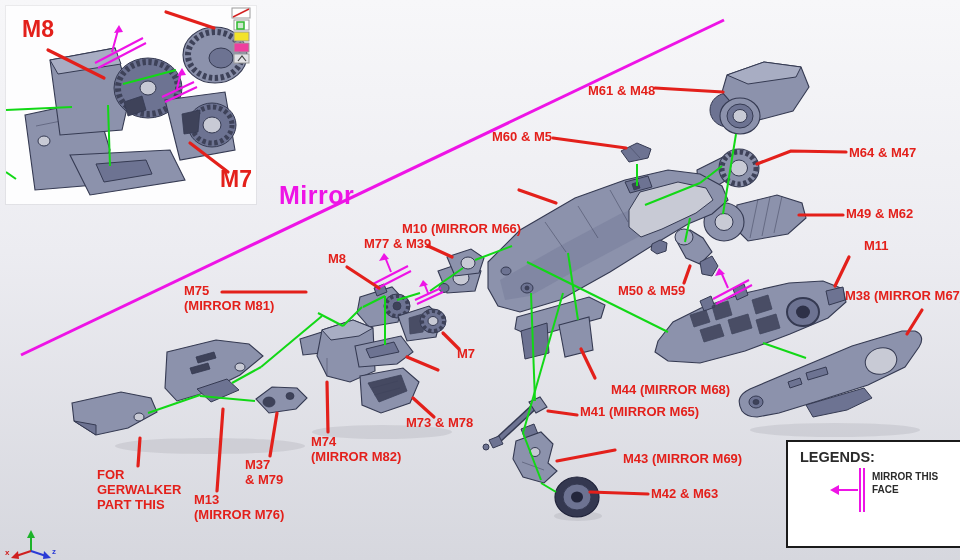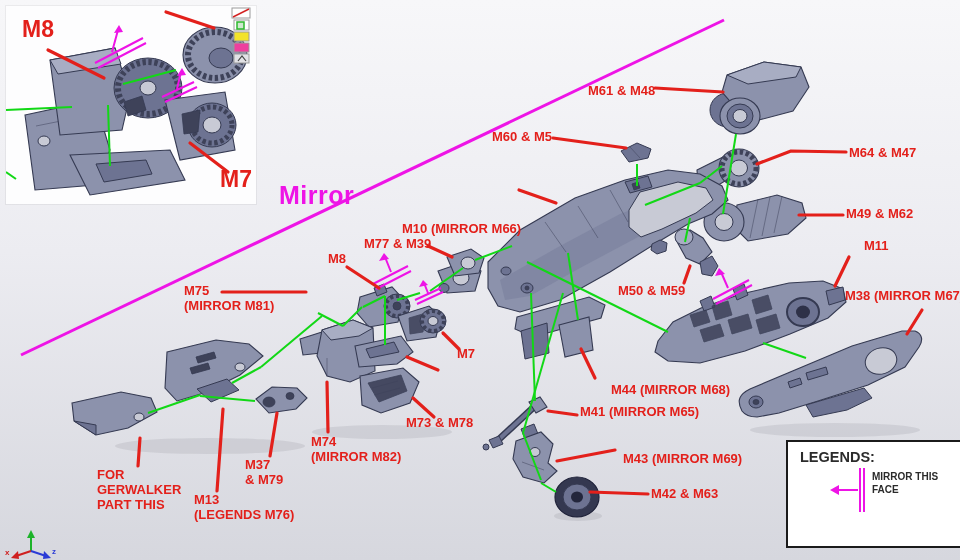--- a/index.html
+++ b/index.html
@@ -354,21 +354,21 @@
       <div class="callout" style="left: 311px; top: 435px;">
         <div>M74</div>
         <div>(MIRROR M82)</div>
       </div>
       <div class="callout" style="left: 245px; top: 458px;">
         <div>M37</div>
         <div>&amp; M79</div>
       </div>
       <div class="callout" style="left: 194px; top: 493px;">
         <div>M13</div>
-        <div>(LEGENDS M76)</div>
+        <div>(MIRROR M76)</div>
       </div>
       <div class="callout" style="left: 97px; top: 468px;">
         <div>FOR</div>
         <div>GERWALKER</div>
         <div>PART THIS</div>
       </div>
     </div>
 
   <div class="mirror-label">Mirror</div>
 

